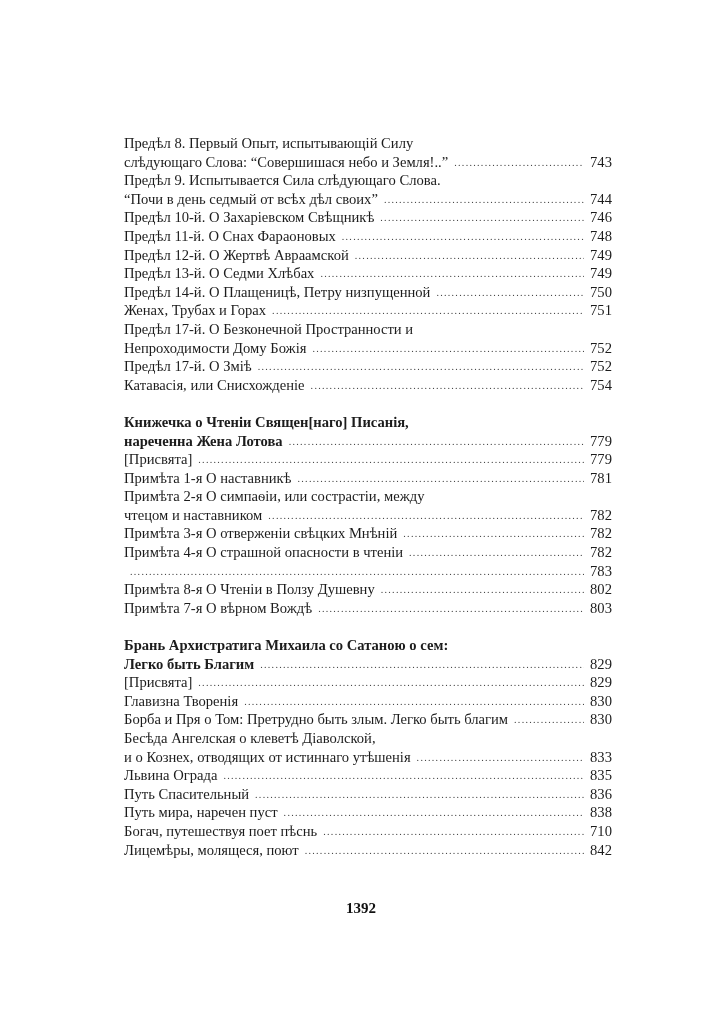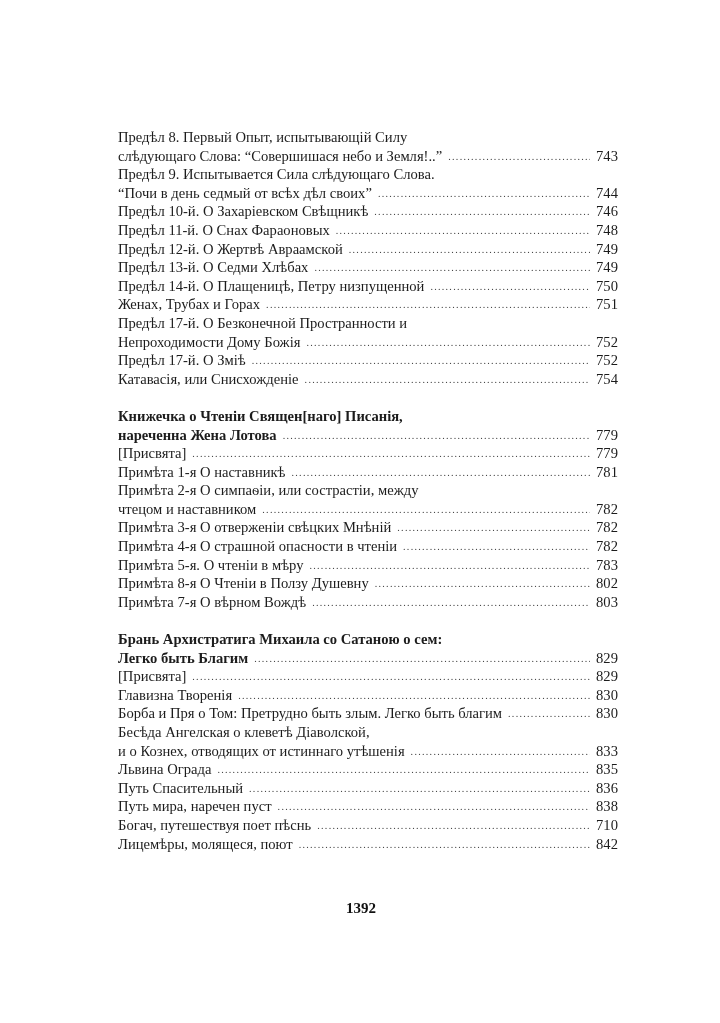--- a/index.html
+++ b/index.html
@@ -21,21 +21,21 @@
       width: 720px; height: 1023px;
       background: #ffffff;
     }
     .toc {
       position: absolute;
       left: 107px;
       width: 522px;
       top: 117px;
     }
     .section {
-      margin: 11px;
+      margin: 17px;
       padding: 0;
     }
     .section + .section {
       margin-top: 18.6px;
     }
     .line {
       display: flex;
       align-items: baseline;
       height: 18.6px;
       line-height: 18.6px;
@@ -216,21 +216,20 @@
         </div>
         <div class="entry">
           <div class="line">
             <span class="text">Примѣта 4-я О страшной опасности в чтеніи</span>
             <span class="leader"></span>
             <span class="page-num">782</span>
           </div>
         </div>
         <div class="entry">
           <div class="line">
-            <span class="text">Примѣта 5-я. О чтеніи в мѣру</span>
             <span class="leader"></span>
             <span class="page-num">783</span>
           </div>
         </div>
         <div class="entry">
           <div class="line">
             <span class="text">Примѣта 8-я О Чтеніи в Ползу Душевну</span>
             <span class="leader"></span>
             <span class="page-num">802</span>
           </div>

